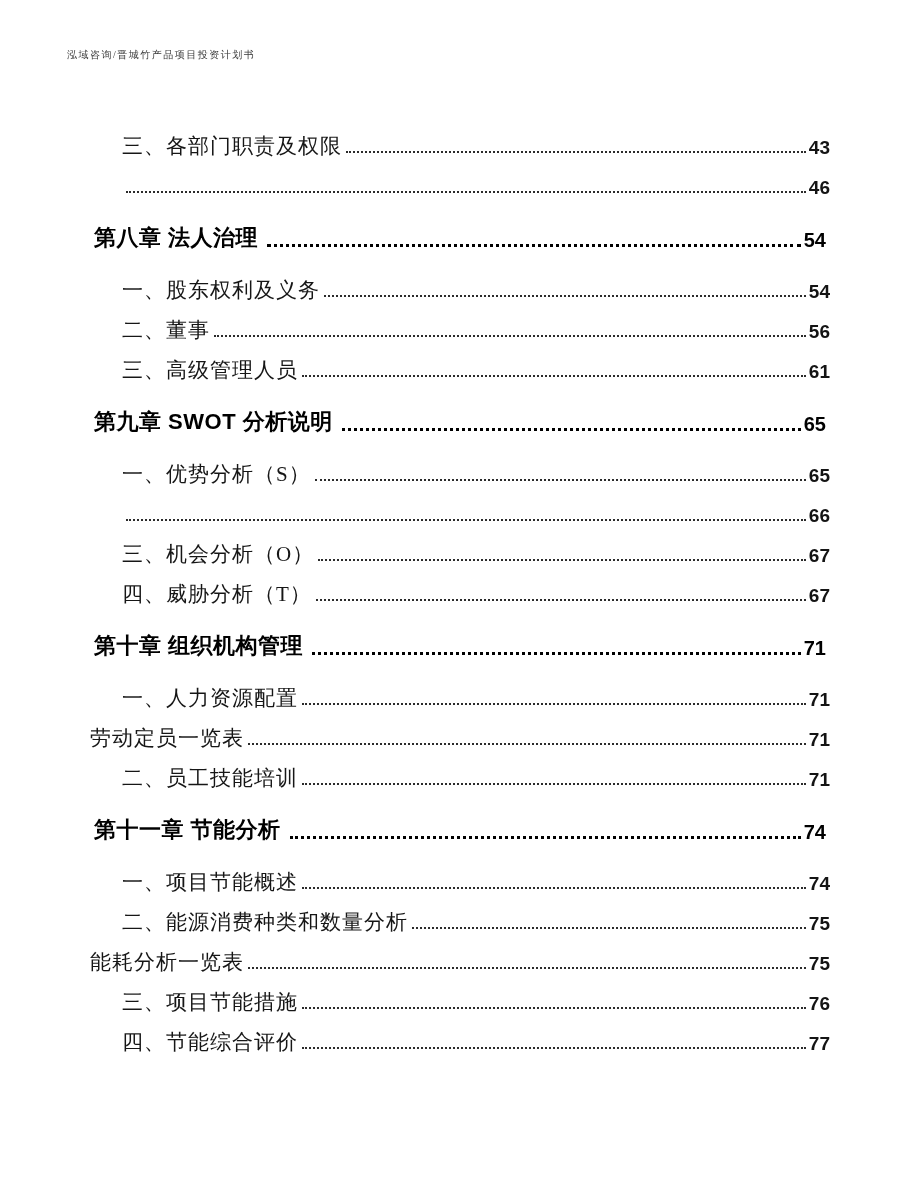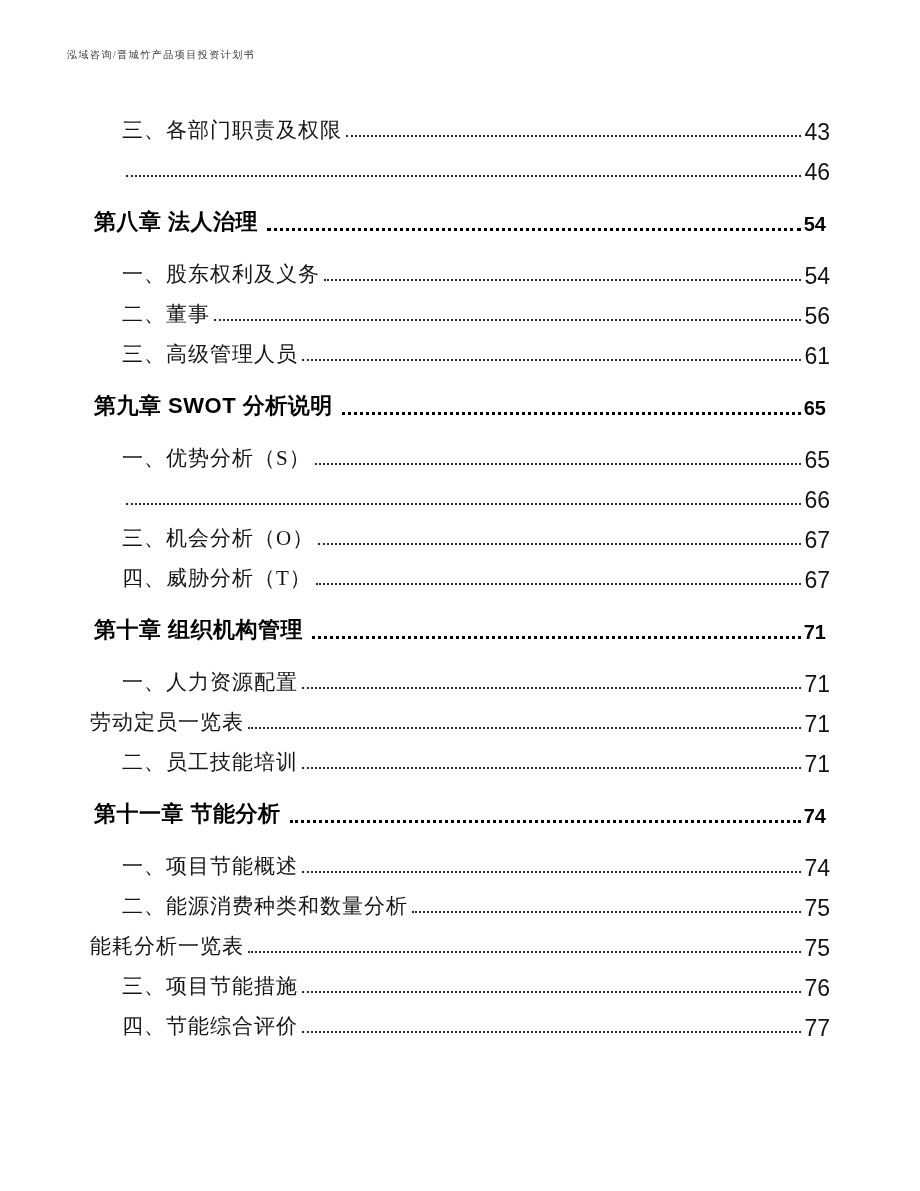--- a/index.html
+++ b/index.html
@@ -18,21 +18,21 @@
     position: absolute;
     left: 67px;
     top: 48px;
     font-size: 10px;
     letter-spacing: 1.5px;
     color: #3a3a3a;
     font-family: "Liberation Serif", "DejaVu Serif", serif;
   }
   .toc {
     position: absolute;
-    top: 110px;
+    top: 126px;
     left: 0;
     width: 920px;
     box-sizing: border-box;
     padding: 0 90px;
     text-align: right;
   }
   .row {
     display: flex;
     align-items: center;
     height: 40px;
@@ -61,22 +61,22 @@
     padding-left: 32px;
   }
   .row.sub .title,
   .row.sub2 .title {
     font-size: 21px;
     letter-spacing: 1px;
     font-weight: 400;
   }
   .row.sub .pagenum,
   .row.sub2 .pagenum {
-    font-size: 23px;
-    font-weight: 400;
+    font-size: 19px;
+    font-weight: 700;
   }
   
   .row.sub2 {
     padding-left: 0;
   }
   
   .row.chapter {
     margin: 12px 4px;
   }
   .row.chapter .title {

